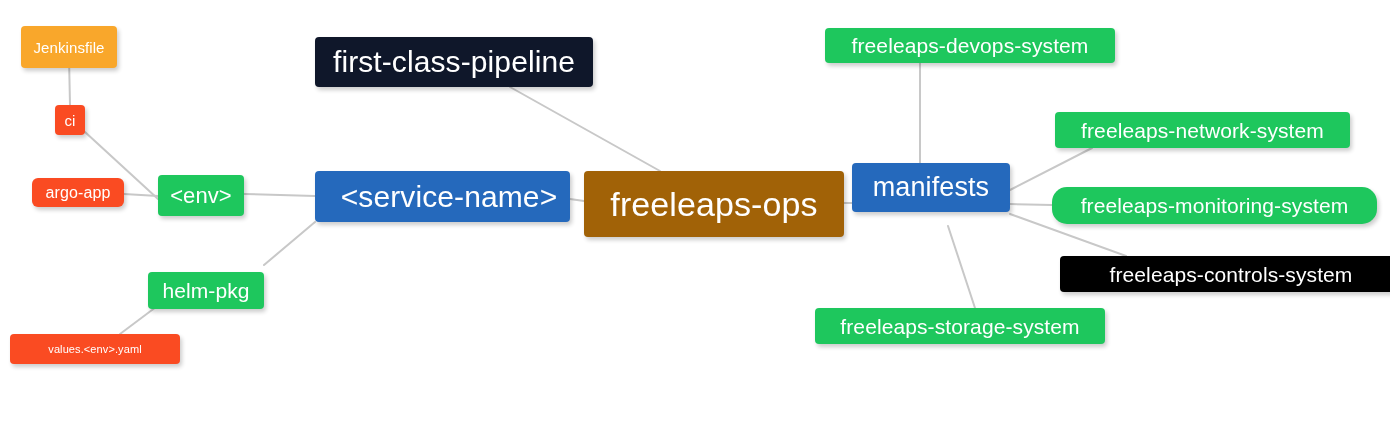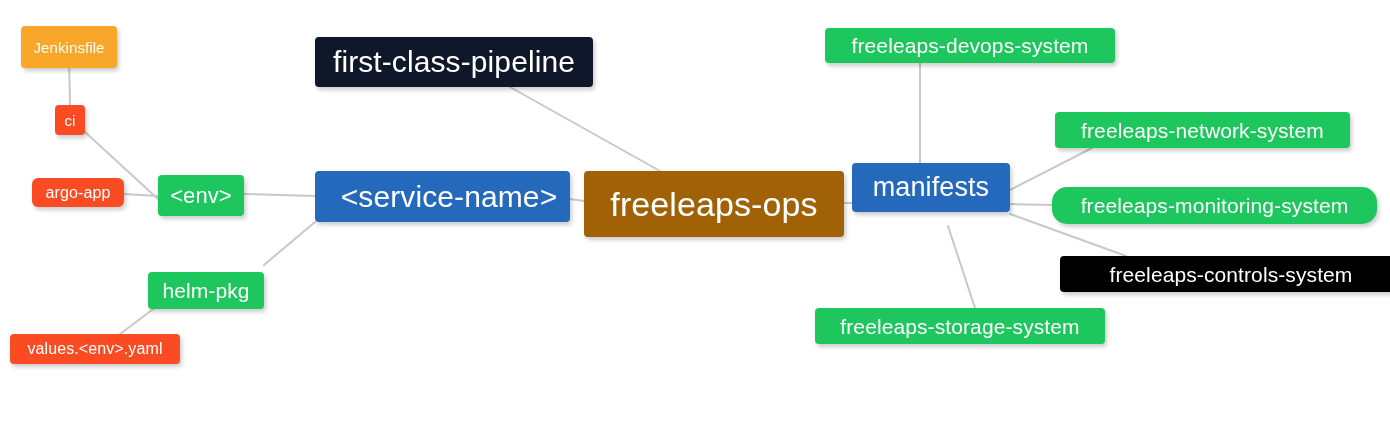--- a/index.html
+++ b/index.html
@@ -75,21 +75,21 @@
       </div>
       <div class="node" style="left: 32px; top: 178px; width: 92px; height: 29px; background: rgb(250, 75, 34); font-size: 16px; color: rgb(255, 255, 255); border-radius: 6px;">
         <span class="node-label">argo-app</span>
       </div>
       <div class="node" style="left: 158px; top: 175px; width: 86px; height: 41px; background: rgb(30, 199, 93); font-size: 22px; color: rgb(255, 255, 255);">
         <span class="node-label">&lt;env&gt;</span>
       </div>
       <div class="node" style="left: 148px; top: 258px; width: 116px; height: 37px; background: rgb(30, 199, 93); font-size: 21px; color: rgb(255, 255, 255); margin-top: 14px;">
         <span class="node-label">helm-pkg</span>
       </div>
-      <div class="node" style="left: 10px; top: 334px; width: 170px; height: 30px; background: rgb(250, 75, 34); font-size: 16px; color: rgb(255, 255, 255);">
+      <div class="node" style="left: 10px; top: 334px; width: 170px; height: 30px; background: rgb(250, 75, 34); font-size: 11px; color: rgb(255, 255, 255);">
         <span class="node-label">values.&lt;env&gt;.yaml</span>
       </div>
       <div class="node" style="left: 315px; top: 37px; width: 278px; height: 50px; background: #0f172a; font-size: 30px; color: rgb(255, 255, 255);">
         <span class="node-label">first-class-pipeline</span>
       </div>
       <div class="node" style="left: 315px; top: 171px; width: 255px; height: 51px; background: rgb(37, 105, 188); font-size: 30px; color: rgb(255, 255, 255); padding-left: 13px;">
         <span class="node-label">&lt;service-name&gt;</span>
       </div>
       <div class="node" style="left: 584px; top: 171px; width: 260px; height: 66px; background: #a16207; font-size: 34px; color: rgb(255, 255, 255);">
         <span class="node-label">freeleaps-ops</span>

